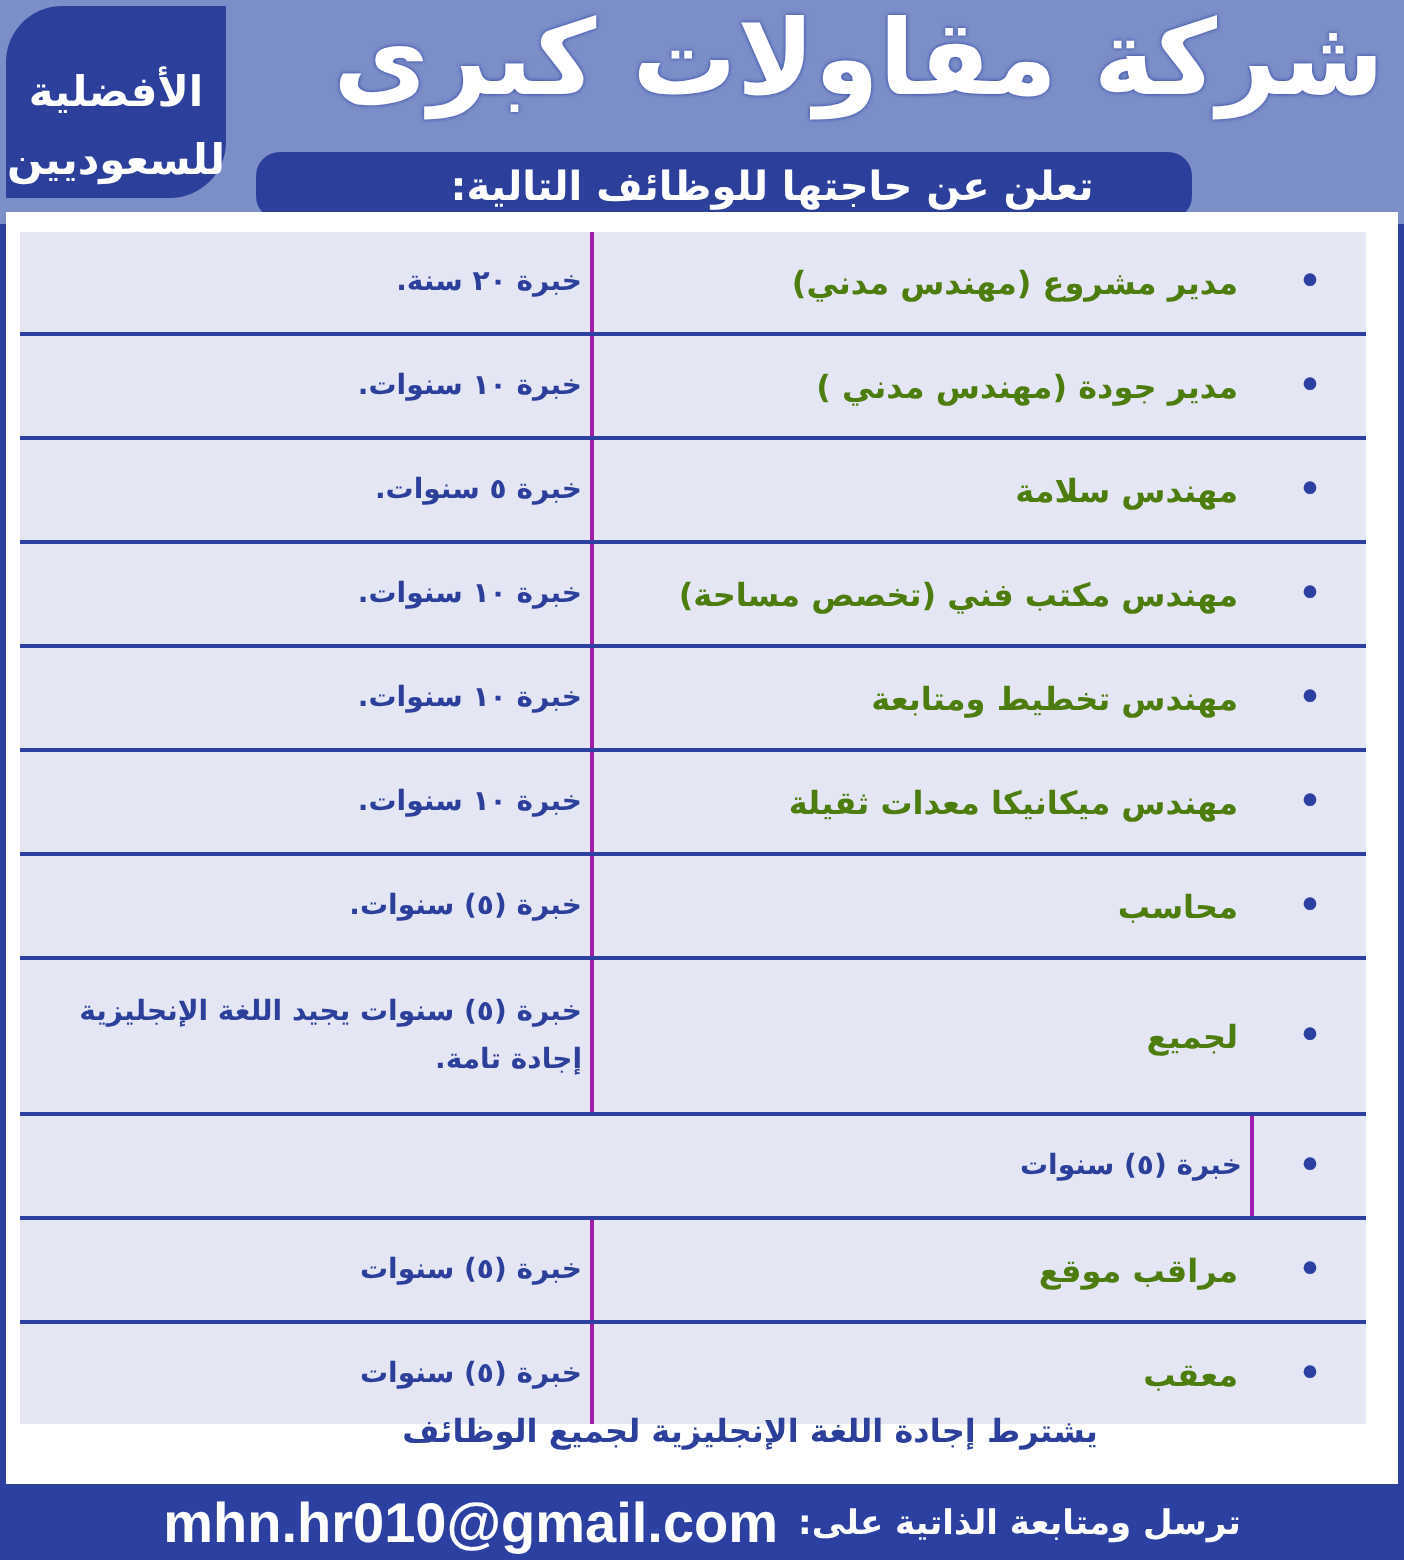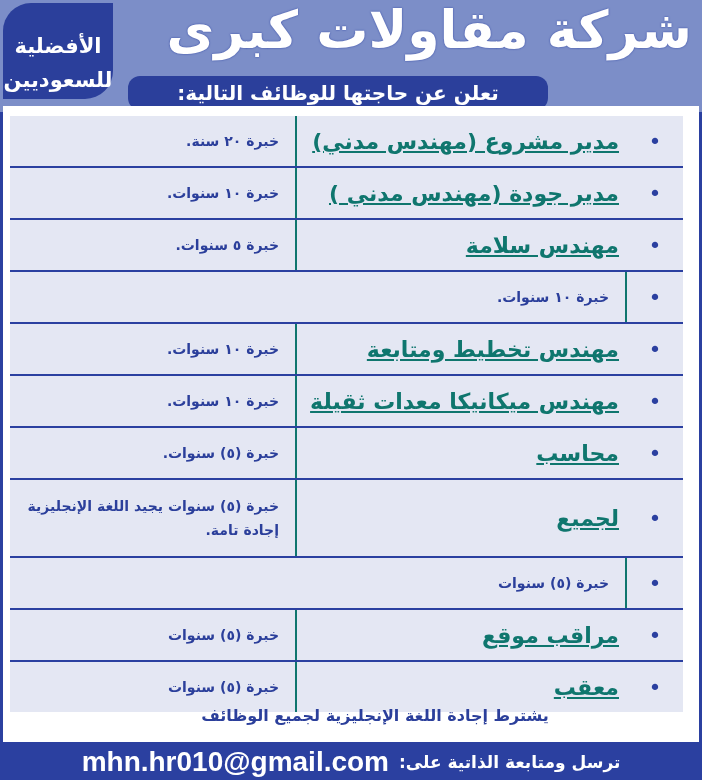--- a/index.html
+++ b/index.html
@@ -1,29 +1,29 @@
 <!DOCTYPE html>
 <html><head>
 <meta charset="utf-8">
 <style>
   html,body{margin:0;padding:0;}
   body{width:702px;height:780px;overflow:hidden;background:#2b40a0;font-family:"DejaVu Sans",sans-serif;}
   .ad{position:relative;width:702px;height:780px;background:#2b40a0;}
   .header{position:absolute;left:0;top:0;width:702px;height:112px;background:#7c8ec8;}
   .title{position:absolute;right:10px;top:-4px;font-size:52px;font-weight:bold;color:#ffffff;letter-spacing:6px;direction:rtl;line-height:68px;text-shadow:0 0 2px #2b40a0;}
   .badge{position:absolute;left:3px;top:3px;width:110px;height:96px;background:#2b3f9b;border-radius:28px 0 28px 0;color:#fff;font-weight:bold;font-size:21px;line-height:34px;text-align:center;direction:rtl;padding-top:26px;box-sizing:border-box;}
-  .subtitle{position:absolute;left:128px;top:76px;width:420px;height:34px;background:#2b3f9b;border-radius:12px;color:#fff;font-weight:bold;font-size:20px;text-align:center;line-height:34px;direction:rtl;}
+  .subtitle{position:absolute;left:128px;top:76px;width:420px;height:34px;background:#2b3f9b;border-radius:12px;color:#fff;font-weight:bold;font-size:20px;text-align:center;line-height:34px;direction:rtl;padding-left:48px;}
   .panel{position:absolute;left:3px;top:106px;width:696px;height:636px;background:#ffffff;}
   .table{position:absolute;left:7px;top:10px;width:673px;}
   .row{display:flex;flex-direction:row-reverse;align-items:center;background:#e4e7f3;border-bottom:2px solid #2b40a0;height:50px;}
   .row.tall{height:76px;}
   .row:last-child{border-bottom:none;}
   .bullet{width:56px;text-align:center;color:#2b40a0;font-size:22px;}
-  .job{width:330px;text-align:right;direction:rtl;color:#0f766e;font-weight:bold;font-size:22px;padding-right:8px;box-sizing:border-box;text-decoration:underline;}
-  .exp{flex:1;border-right:2px solid #0f766e;height:100%;display:flex;align-items:center;justify-content:flex-start;direction:rtl;padding-right:16px;color:#2b3f9b;font-weight:bold;font-size:14px;line-height:24px;box-sizing:border-box;}
+  .job{width:330px;text-align:right;direction:rtl;color:#4d7c0f;font-weight:bold;font-size:16px;padding-right:8px;box-sizing:border-box;}
+  .exp{flex:1;border-right:2px solid #a21caf;height:100%;display:flex;align-items:center;justify-content:flex-start;direction:rtl;padding-right:4px;color:#2b3f9b;font-weight:bold;font-size:14px;line-height:24px;box-sizing:border-box;}
   .note{position:absolute;left:0;top:600px;width:696px;text-align:center;direction:rtl;color:#2b3f9b;font-weight:bold;font-size:16px;padding-left:24px;}
   .footer{position:absolute;left:0;top:744px;width:702px;height:36px;display:flex;flex-direction:row-reverse;align-items:center;justify-content:center;gap:10px;}
   .footer-label{color:#fff;font-weight:bold;font-size:17px;direction:rtl;}
   .email{color:#fff;font-weight:bold;font-size:28px;font-family:"Liberation Sans",sans-serif;}
 </style>
 </head>
 <body>
 
 <div class="ad">
   <div class="header">
@@ -47,20 +47,21 @@
         <span class="job">مدير جودة (مهندس مدني )</span>
         <span class="exp">خبرة ١٠ سنوات.</span>
       </div>
       <div class="row">
         <span class="bullet">•</span>
         <span class="job">مهندس سلامة</span>
         <span class="exp">خبرة ٥ سنوات.</span>
       </div>
       <div class="row">
         <span class="bullet">•</span>
+        <span class="job">مهندس مكتب فني (تخصص مساحة)</span>
         <span class="exp">خبرة ١٠ سنوات.</span>
       </div>
       <div class="row">
         <span class="bullet">•</span>
         <span class="job">مهندس تخطيط ومتابعة</span>
         <span class="exp">خبرة ١٠ سنوات.</span>
       </div>
       <div class="row">
         <span class="bullet">•</span>
         <span class="job">مهندس ميكانيكا معدات ثقيلة</span>

